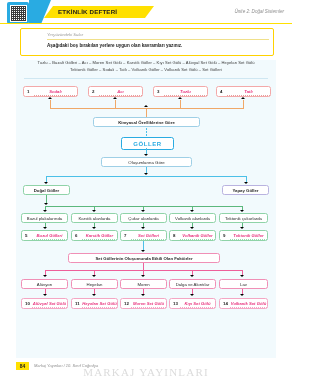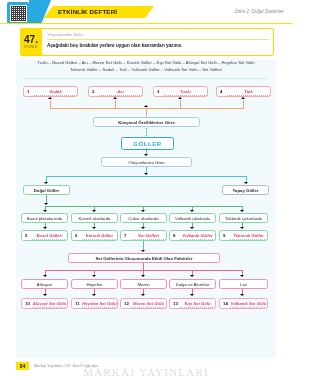--- a/index.html
+++ b/index.html
@@ -171,24 +171,20 @@
     <div class="qr-inner"></div>
   </div>
   <div class="blue-wedge"></div>
   <div class="yellow-band"></div>
   <div class="header-title">ETKİNLİK DEFTERİ</div>
   <div class="header-unit">Ünite 2: Doğal Sistemler</div>
   <div class="header-rule"></div>
 </div>
 
 <div class="qbox">
-  <div class="qnum-cell">
-    <div class="qnum">47.</div>
-    <div class="qnum-sub">ETKİNLİK</div>
-  </div>
   <div class="q-topic">Yeryüzündeki Sular</div>
   <div class="q-topic-line"></div>
   <div class="q-instr">Aşağıdaki boş bırakılan yerlere uygun olan kavramları yazınız.</div>
 </div>
 
 <div class="panel">
 
   <div class="wordbank">
     <div class="wb-line">Tuzlu – Bazalt Gölleri – Acı – Moren Set Gölü – Karstik Göller – Kıyı Set Gölü – Alüvyal Set Gölü – Heyelan Set Gölü</div>
     <div class="wb-line">Tektonik Göller – Sodalı – Tatlı – Volkanik Göller – Volkanik Set Gölü – Set Gölleri</div>

